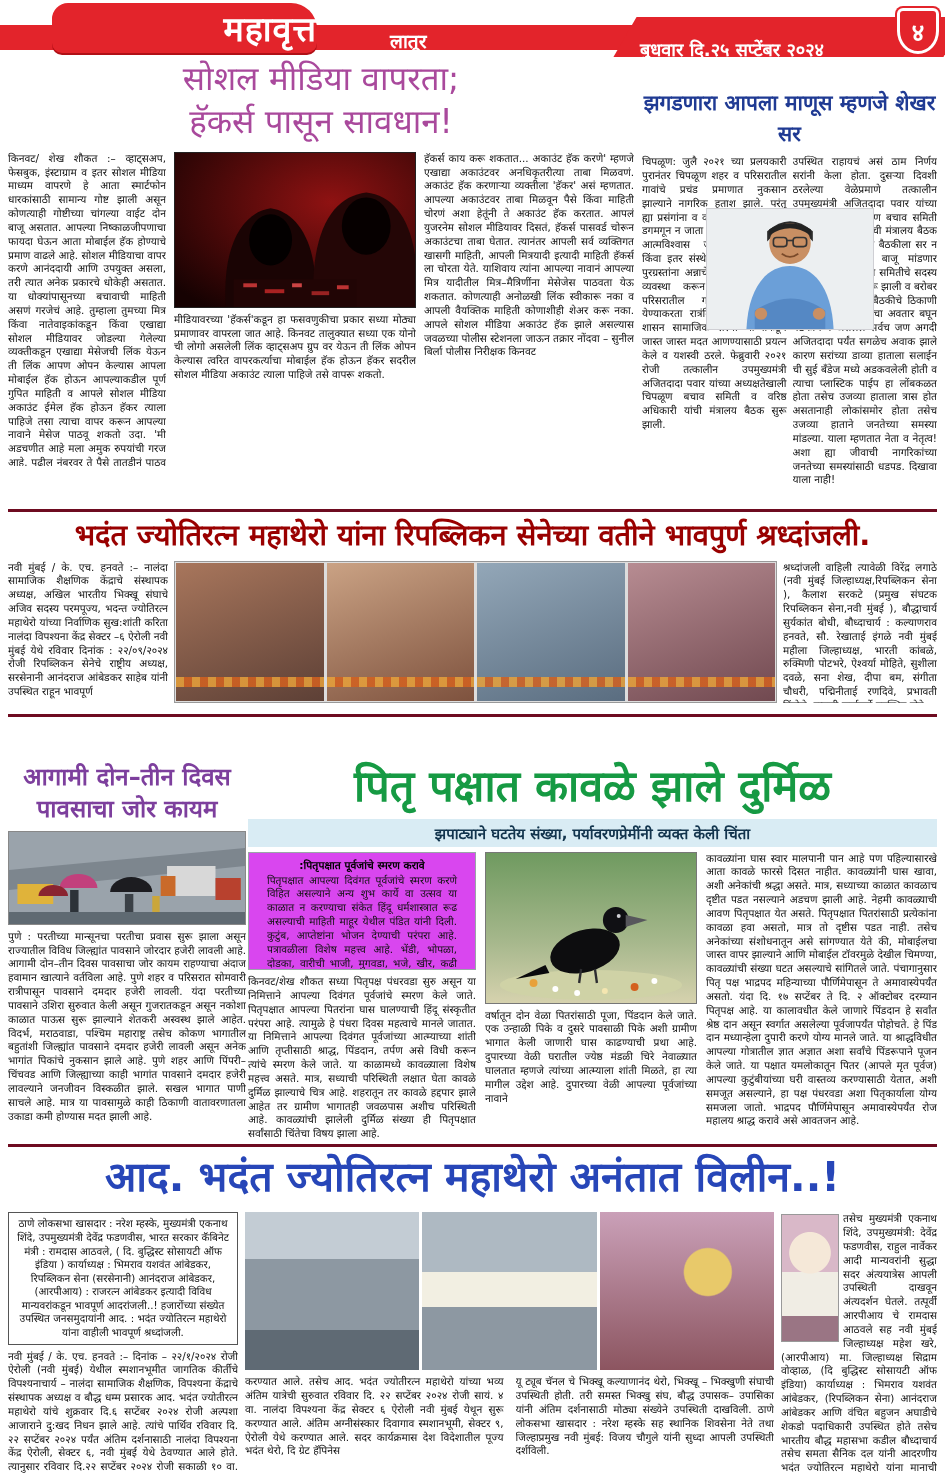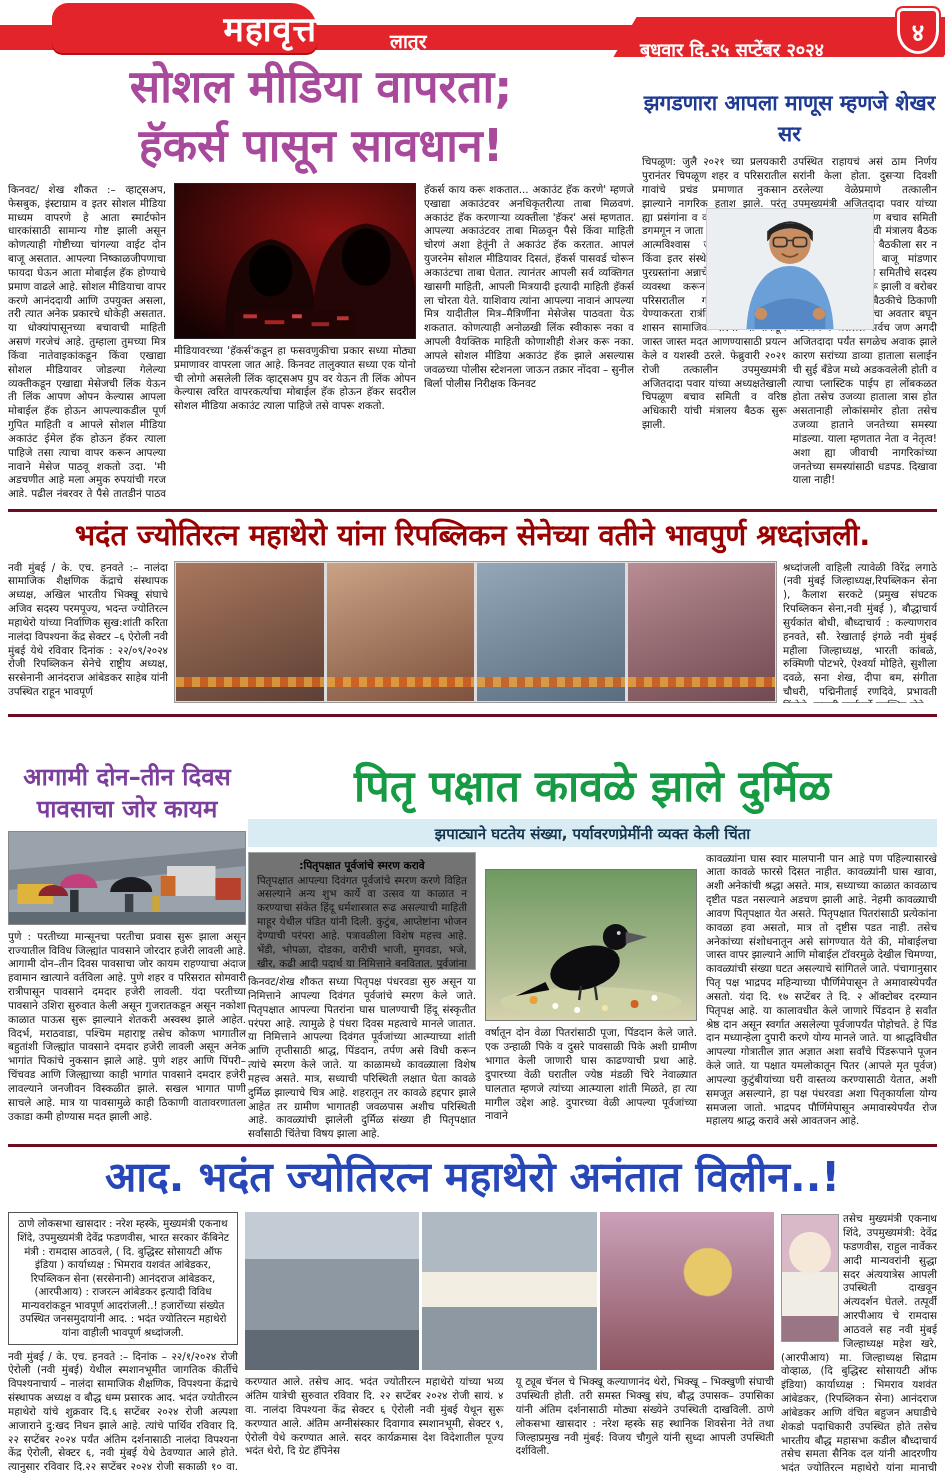--- a/index.html
+++ b/index.html
@@ -25,21 +25,21 @@
     border:3px solid #fff; border-radius:6px 6px 50% 50%; color:#fff; font-size:24px; font-weight:bold;
     display:flex; align-items:center; justify-content:center; z-index:3; box-shadow:0 0 0 2px var(--header-red);}
 
   .rule{height:3px; background:var(--rule-maroon); margin:3px 8px;}
 
   .bt{font-size:10.4px; line-height:1.33; text-align:justify; color:var(--ink);}
 
   
   .top-row{display:flex; gap:8px; padding:2px 8px 0 8px; height:450px;}
   .art-hackers{width:626px; position:relative;}
-  .h-head{color:var(--headline-purple); font-weight:bold; text-align:center; font-size:45px; line-height:1.3;}
+  .h-head{color:var(--headline-purple); font-weight:normal; text-align:center; font-size:33px; line-height:1.3;}
   .h-cols{display:flex; gap:8px; margin-top:8px; height:314px; overflow:hidden;}
   .h-c1{width:158px; overflow:hidden;}
   .h-c2{width:242px; overflow:hidden; display:flex; flex-direction:column; gap:5px;}
   .h-c3{flex:1; overflow:hidden;}
   .img-hacker{width:100%; height:156px; border:1px solid #222; background:#160202;}
   .img-hacker svg{width:100%; height:100%; display:block;}
 
   .art-shekhar{flex:1; position:relative;}
   .s-head{color:var(--headline-blue); font-weight:bold; text-align:center; font-size:21px; line-height:1.45;}
   .s-cols{display:flex; gap:6px; margin-top:6px; height:372px; overflow:hidden;}
@@ -70,23 +70,23 @@
   .img-rain{width:100%; height:94px; border:1px solid #888; margin:5px 0;}
   .img-rain svg{width:100%; height:100%; display:block;}
   .r-body{flex:1; overflow:hidden;}
 
   .art-crow{flex:1; display:flex; flex-direction:column;}
   .c-head{color:var(--headline-green); font-weight:bold; text-align:center; font-size:43px; line-height:1.2;}
   .c-sub{background:var(--band-blue); color:#12344d; font-weight:bold; text-align:center; font-size:15px;
     padding:4px 0; margin:6px 0 5px 0;}
   .c-row{display:flex; gap:9px; flex:1; overflow:hidden;}
   .c-a{width:228px; display:flex; flex-direction:column; gap:5px; overflow:hidden;}
-  .graybox{background:#737373; border:1px solid #9aa6a8; padding:5px 8px; height:158px; overflow:hidden;}
+  .graybox{background:#d946ef; border:1px solid #9aa6a8; padding:5px 18px; height:158px; overflow:hidden;}
   .graybox .gt{font-weight:bold; text-align:center; font-size:10.6px; margin-bottom:2px;}
-  .c-b{width:212px; display:flex; flex-direction:column; gap:5px; overflow:hidden;justify-content:center;}
+  .c-b{width:212px; display:flex; flex-direction:column; gap:5px; overflow:hidden;}
   .img-crow{width:100%; height:152px; border:1px solid #777;}
   .img-crow svg{width:100%; height:100%; display:block;}
   .c-c{flex:1; overflow:hidden;}
 
   
   .art-final{padding:0 8px; height:330px;}
   .f-head{color:var(--headline-royal); font-weight:bold; text-align:center; font-size:41px; line-height:1.35;}
   .f-row{display:flex; gap:7px; margin-top:7px; height:262px;}
   .f-left{width:230px; display:flex; flex-direction:column; gap:5px; overflow:hidden;}
   .f-box{border:1.5px solid #555; padding:4px 5px; font-size:10.3px; line-height:1.32; text-align:center; color:var(--ink);}

